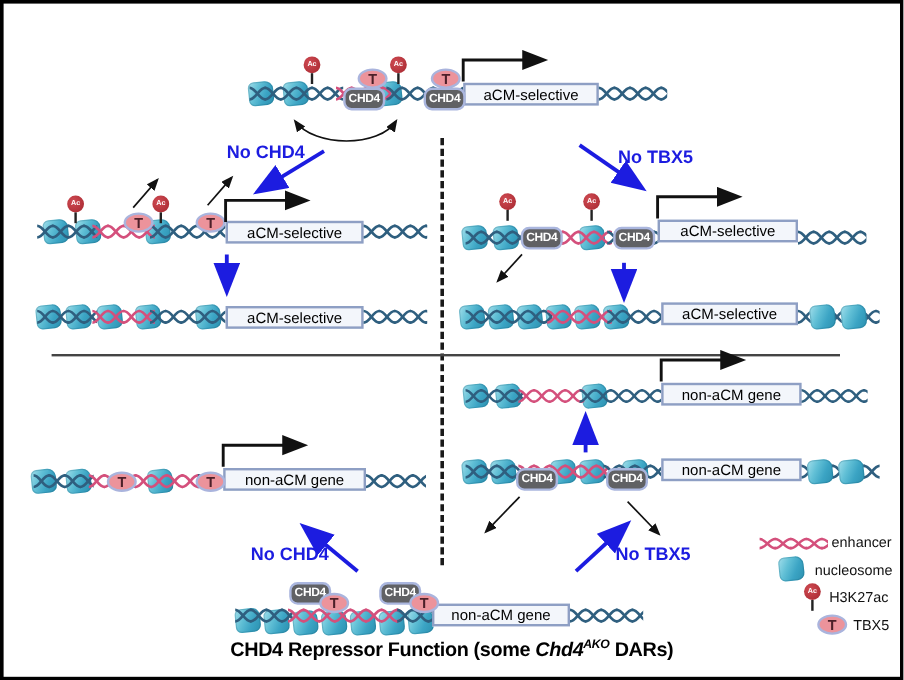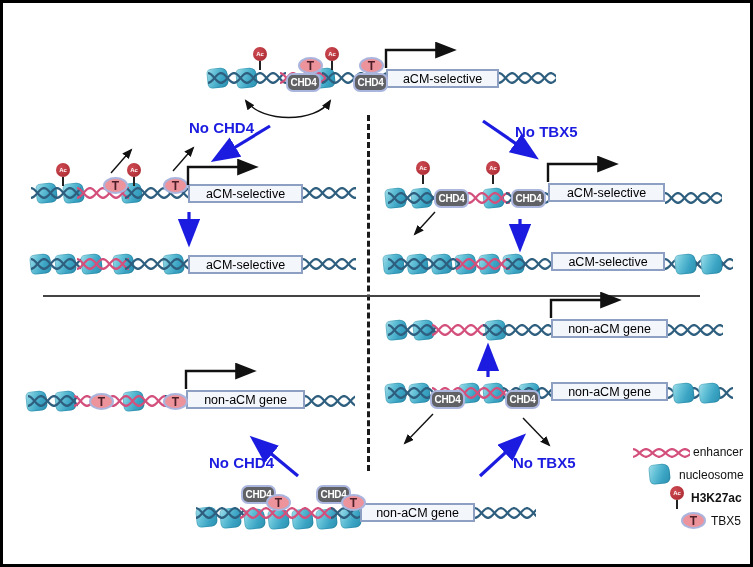--- a/index.html
+++ b/index.html
@@ -457,20 +457,23 @@
           <path d="M0,9.8 C5.2,9.8 7.8,2.2 13,2.2 M13,9.8 C18.2,9.8 20.8,2.2 26,2.2 M26,9.8 C31.2,9.8 33.8,2.2 39,2.2 M39,9.8 C44.2,9.8 46.8,2.2 52,2.2 M52,9.8 C57.2,9.8 59.8,2.2 65,2.2 " fill="none" stroke="#d4507c" stroke-width="2.2" stroke-linecap="round"></path>
         </svg>
       </span>
   <div class="leg-txt" style="left:690px;top:442px;">enhancer</div>
   <div class="nuc" style="left:646px;top:461px;"></div>
   <div class="leg-txt" style="left:676px;top:465px;">nucleosome</div>
   <div class="acw" style="left:667px;top:483px;">
         <div class="acc">Ac</div>
         <div class="acs"></div>
       </div>
-  <div class="leg-txt" style="left:688px;top:488px;font-weight:bold;">H3K27ac</div>
+  <div class="leg-txt" style="left:688px;top:488px;">H3K27ac</div>
   <div class="tbx" style="left:678px;top:509px;">T</div>
   <div class="leg-txt" style="left:708px;top:511px;">TBX5</div>
 
   
+  <div class="title" style="top:529px;">
+    <span>CHD4 Repressor Function (some </span><span class="it">Chd4</span><sup><span class="it">AKO</span></sup><span> DARs)</span>
+  </div>
 
 </div>
 </div>
 
 </body></html>

